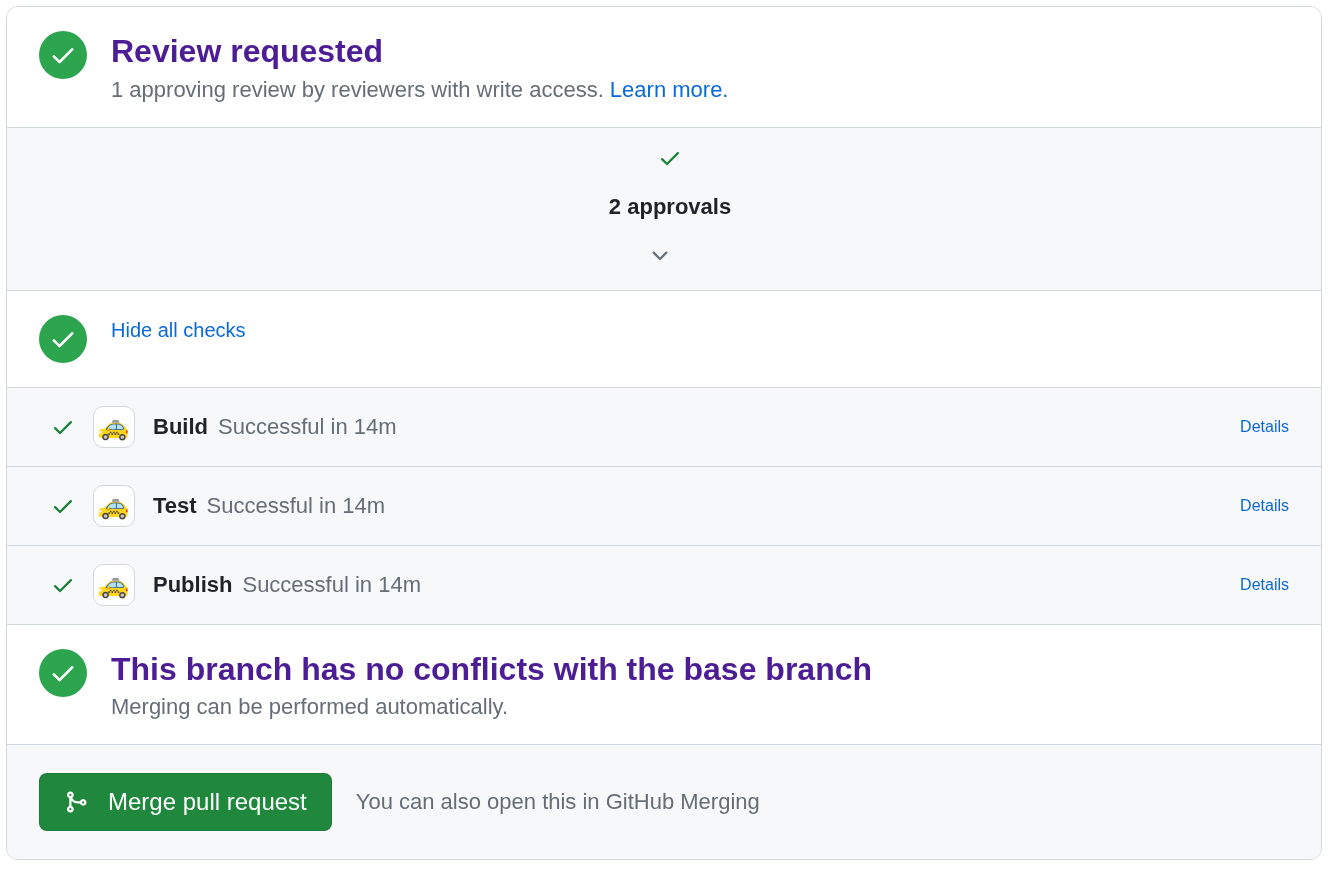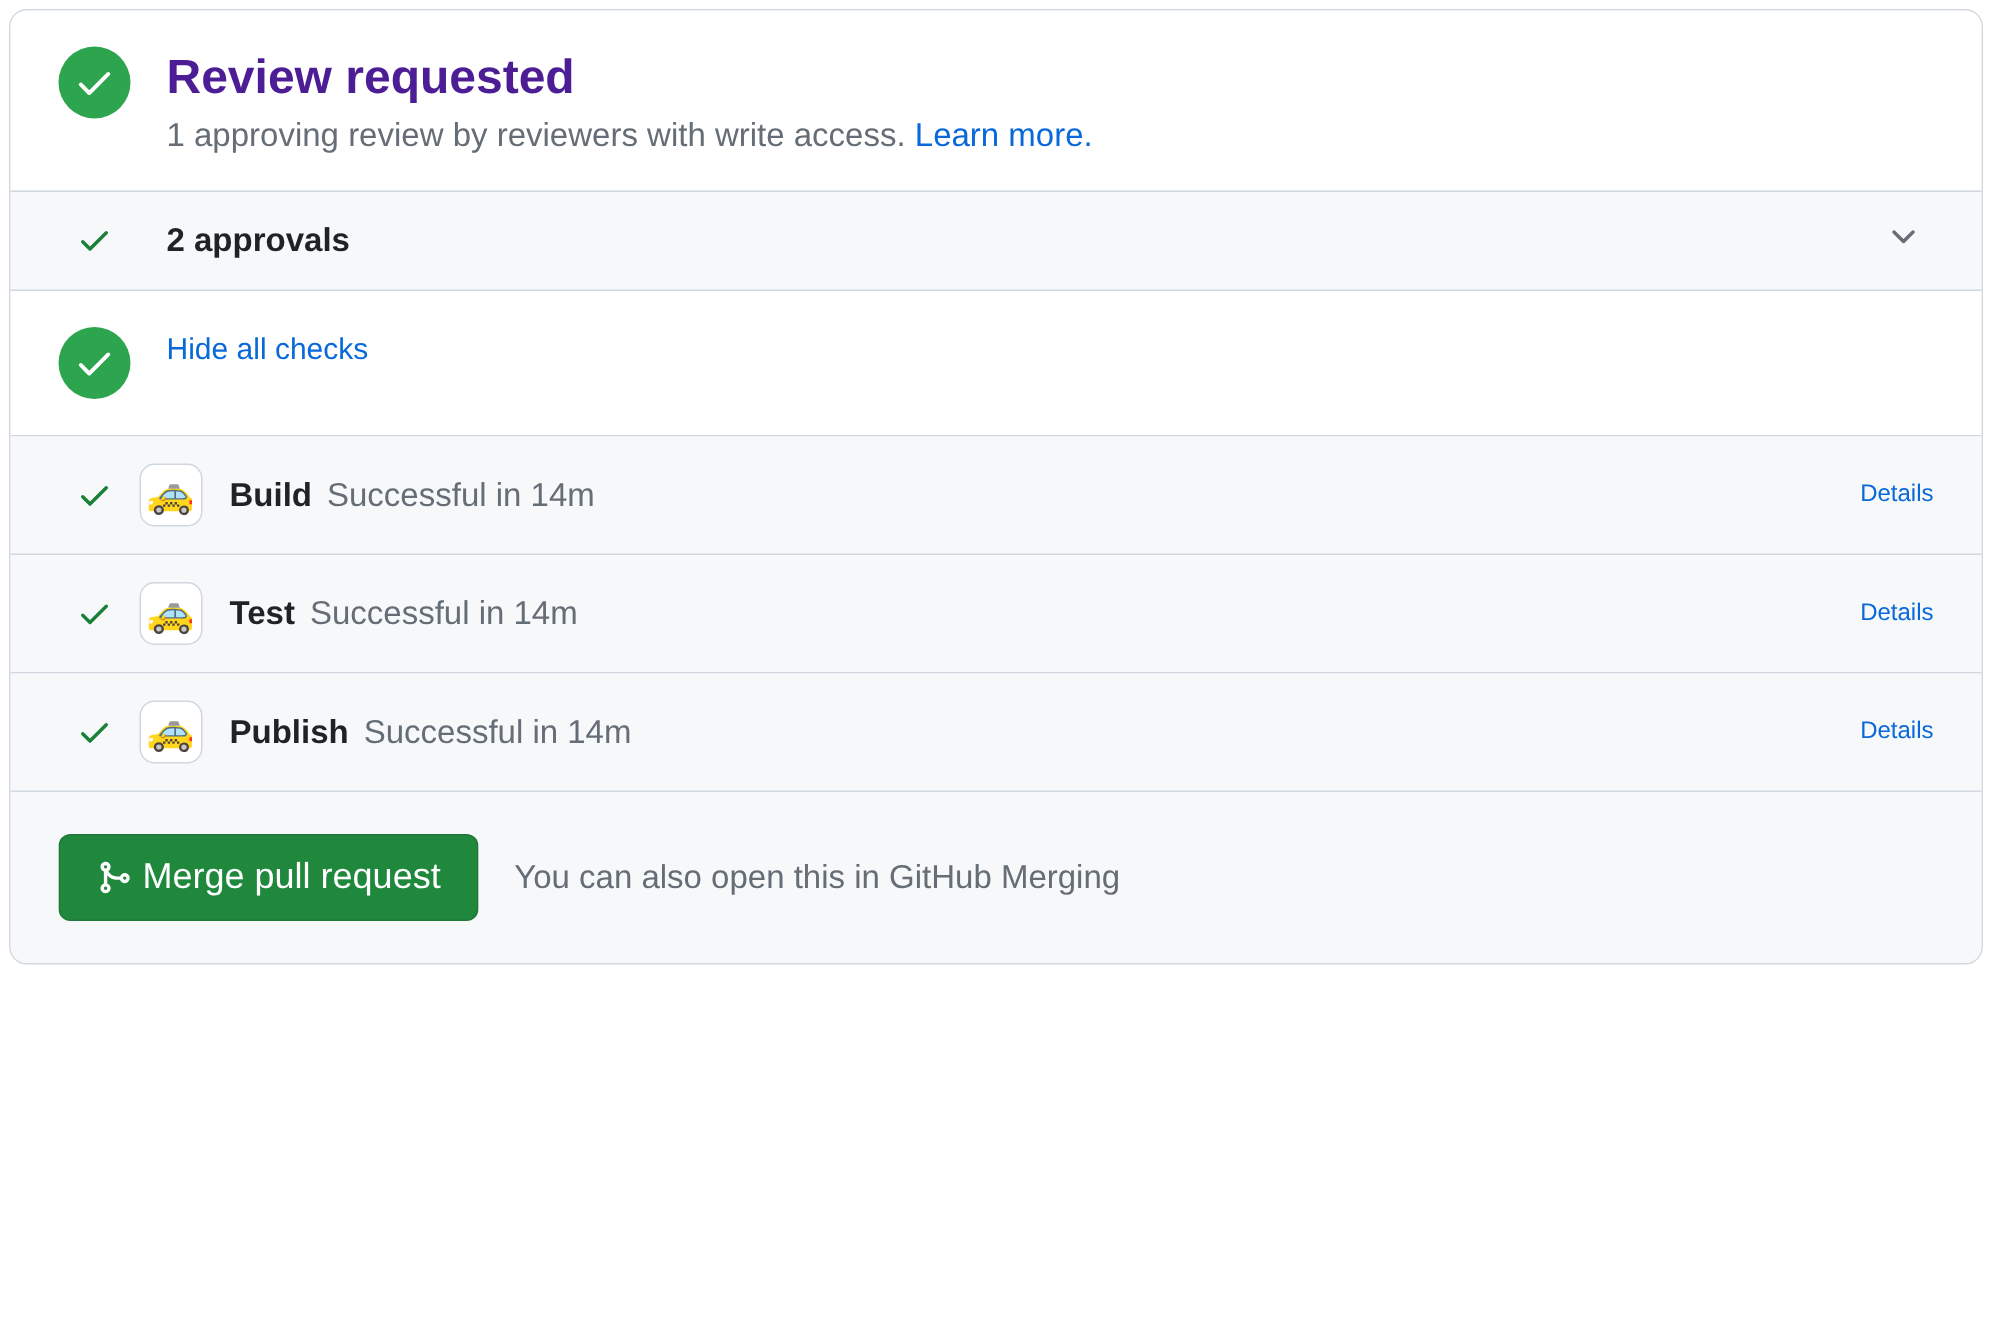--- a/index.html
+++ b/index.html
@@ -27,20 +27,21 @@
       background: #fff;
     }
     .section-approvals {
       background: #f6f8fa;
       padding: 18px 32px;
       border-top: 1px solid #d0d7de;
       border-bottom: 1px solid #d0d7de;
       display: flex;
       align-items: center;
       gap: 24px;
+      flex-direction: column;
     }
     .check-badge {
       width: 48px;
       height: 48px;
       border-radius: 50%;
       background: #2da44e;
       display: flex;
       align-items: center;
       justify-content: center;
       flex-shrink: 0;
@@ -170,21 +171,21 @@
       background: #1f883d;
       color: #fff;
       border: 1px solid rgba(31,35,40,0.15);
       border-radius: 8px;
       padding: 14px 24px;
       font-size: 24px;
       font-weight: 500;
       cursor: pointer;
       display: flex;
       align-items: center;
-      gap: 7px;
+      gap: 20px;
       text-align: center;
     }
     .merge-button svg {
       width: 24px;
       height: 24px;
       fill: #fff;
     }
     .footer-text {
       font-size: 22px;
       color: #656d76;
@@ -267,20 +268,31 @@
         </svg>
     </div>
     <div class="check-icon">🚕</div>
     <div class="check-text">
       <span class="check-name">Publish</span>
       <span class="check-status">Successful in 14m</span>
     </div>
     <div class="details-link">Details</div>
   </div>
 
+  <div class="section merge-section">
+    <div class="check-badge">
+      <svg viewBox="0 0 16 16">
+          <path d="M13.78 4.22a.75.75 0 0 1 0 1.06l-7.25 7.25a.75.75 0 0 1-1.06 0L2.22 9.28a.75.75 0 0 1 1.06-1.06L6 10.94l6.72-6.72a.75.75 0 0 1 1.06 0Z"></path>
+        </svg>
+    </div>
+    <div class="section-content">
+      <div class="section-title">This branch has no conflicts with the base branch</div>
+      <div class="section-subtitle">Merging can be performed automatically.</div>
+    </div>
+  </div>
 
   <div class="merge-footer">
     <button class="merge-button">
       <svg viewBox="0 0 16 16">
           <path d="M5.45 5.154A4.25 4.25 0 0 0 9.25 7.5h1.378a2.251 2.251 0 1 1 0 1.5H9.25A5.734 5.734 0 0 1 5 7.123v3.505a2.25 2.25 0 1 1-1.5 0V5.372a2.25 2.25 0 1 1 1.95-.218ZM4.25 13.5a.75.75 0 1 0 0-1.5.75.75 0 0 0 0 1.5Zm8.5-4.5a.75.75 0 1 0 0-1.5.75.75 0 0 0 0 1.5ZM5 3.25a.75.75 0 1 0-1.5 0 .75.75 0 0 0 1.5 0Z"></path>
         </svg>
       <span>Merge pull request</span>
     </button>
     <div class="footer-text">You can also open this in GitHub Merging</div>
   </div>

